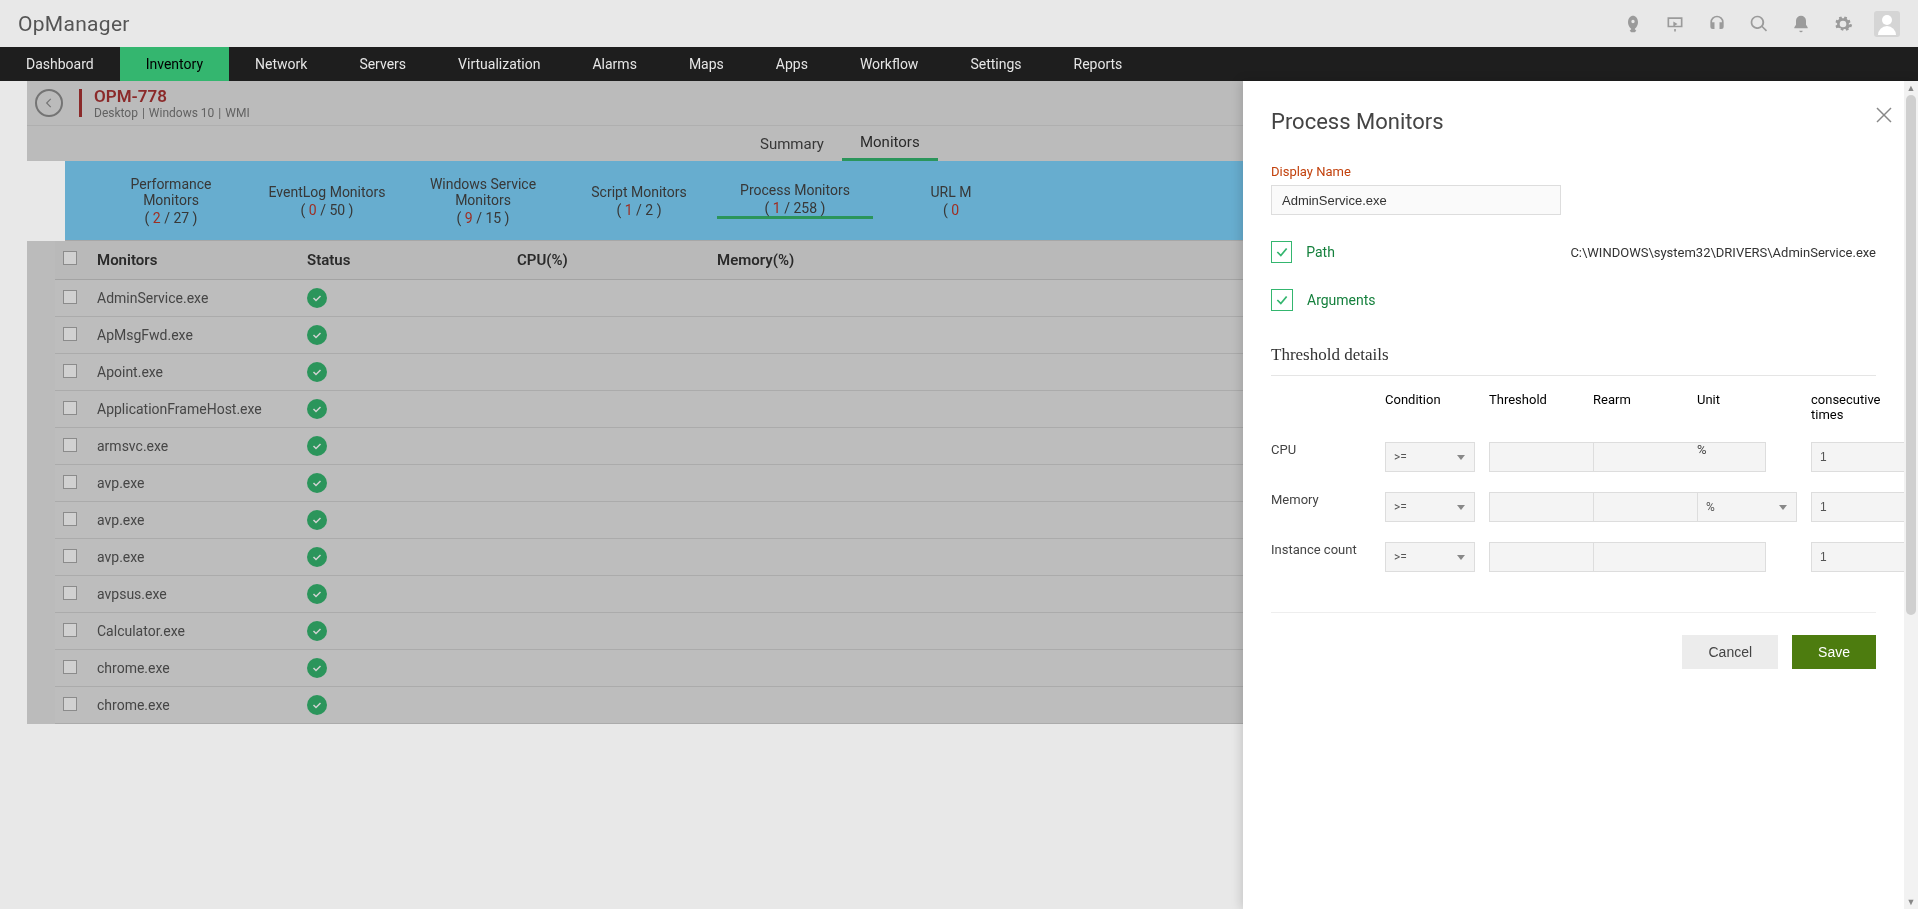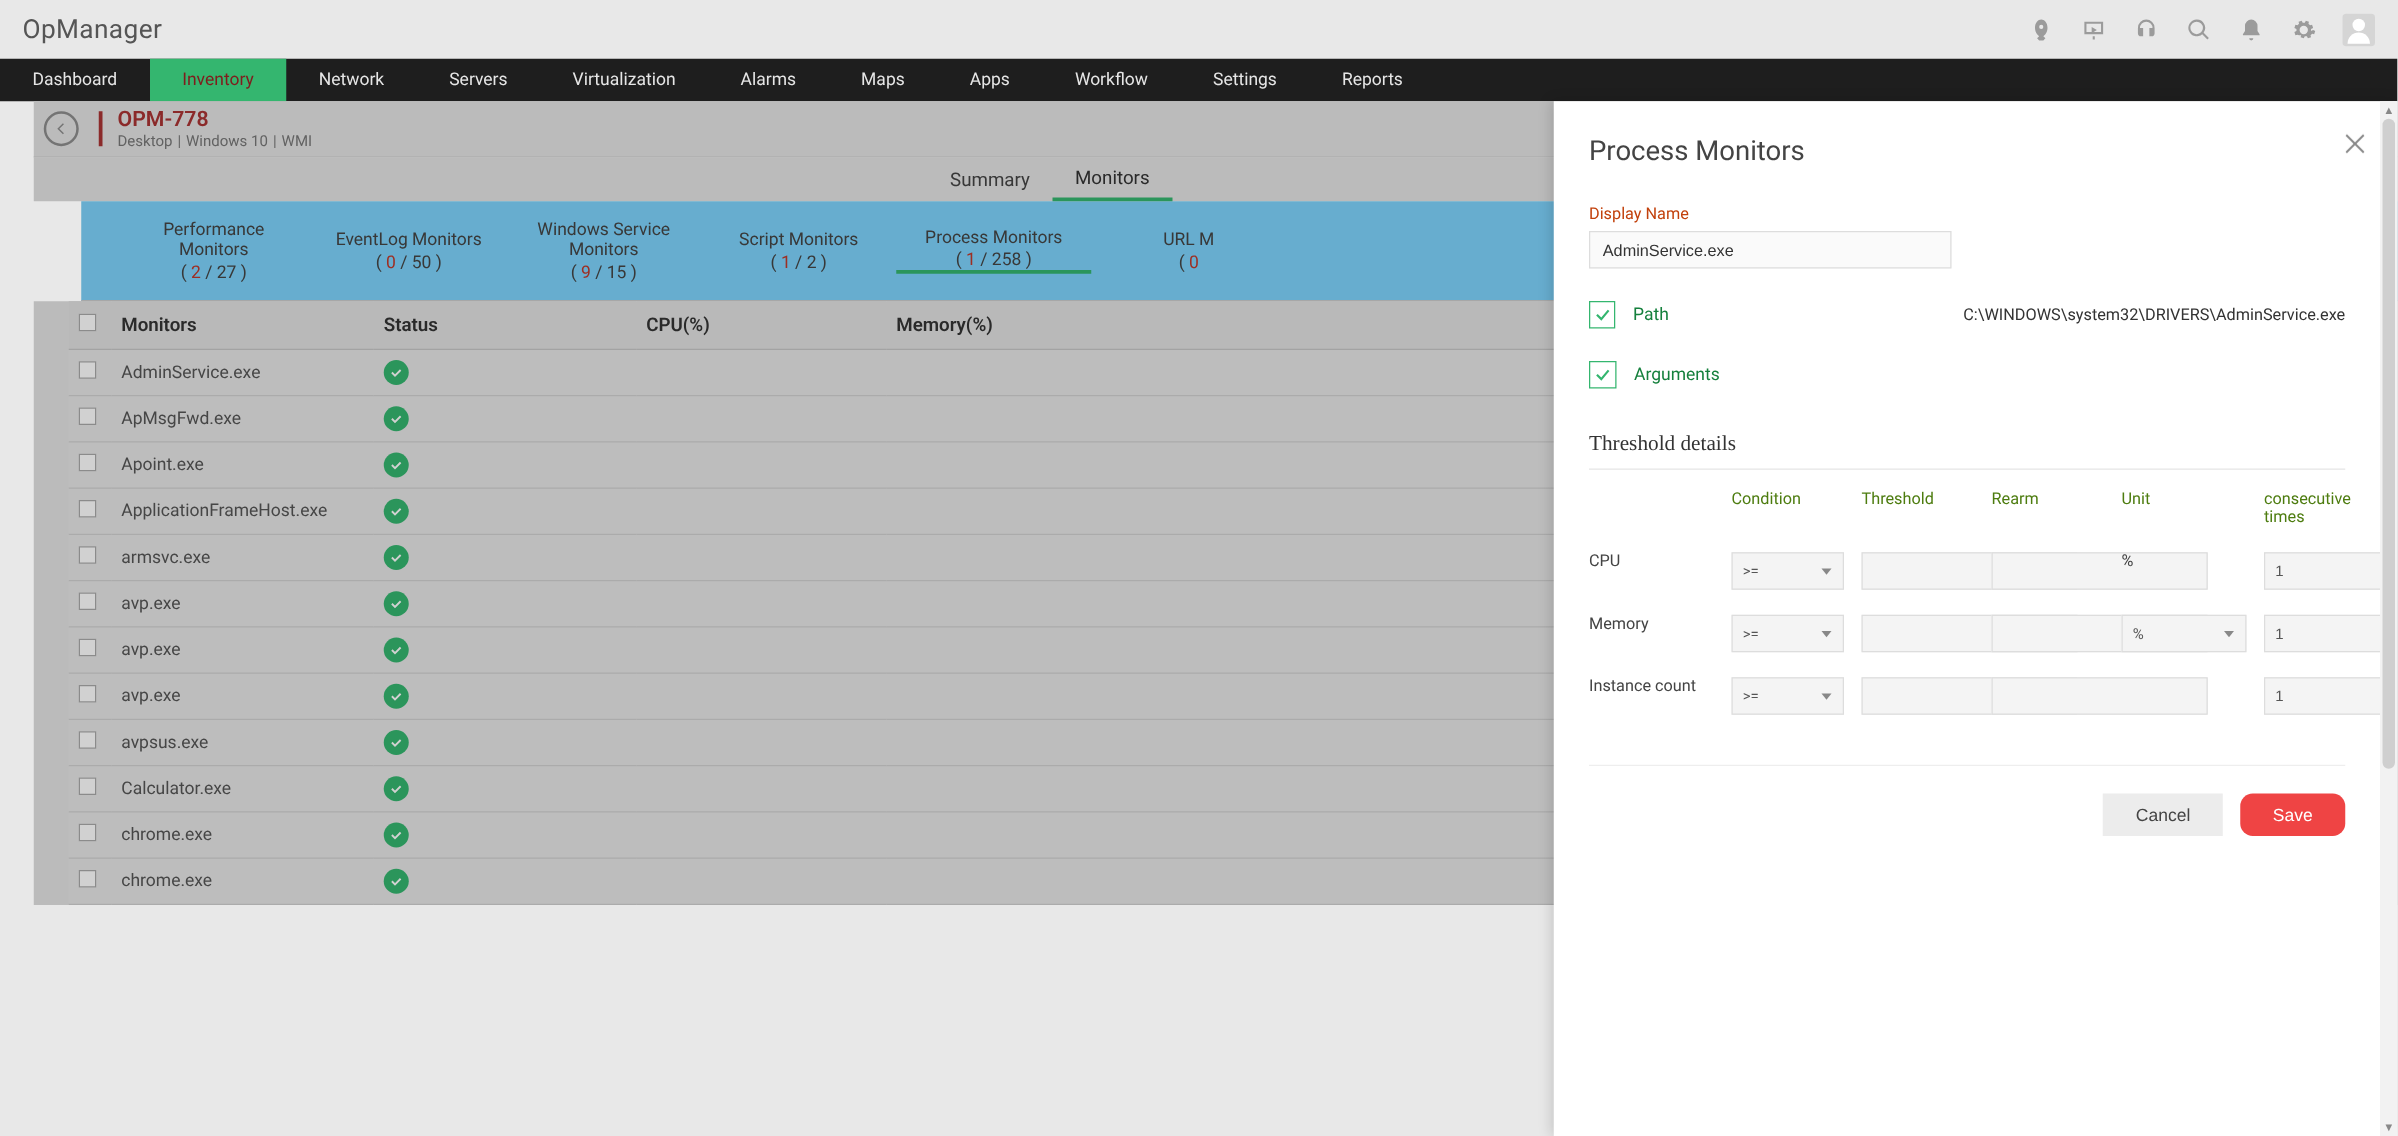--- a/index.html
+++ b/index.html
@@ -11,21 +11,21 @@
 .topbar .right-icons { display: flex; gap: 20px; align-items: center; }
 .top-icon { width: 22px; height: 22px; color: #9b9b9b; display: flex; align-items: center; justify-content: center; cursor: pointer; }
 .top-icon svg { width: 20px; height: 20px; fill: currentColor; }
 .avatar-icon { width: 26px; height: 26px; background: #d5d5d5; border-radius: 3px; position: relative; }
 .avatar-icon::before { content: ""; position: absolute; top: 4px; left: 50%; transform: translateX(-50%); width: 10px; height: 10px; background: #fff; border-radius: 50%; }
 .avatar-icon::after { content: ""; position: absolute; bottom: 2px; left: 50%; transform: translateX(-50%); width: 18px; height: 9px; background: #fff; border-radius: 9px 9px 0 0; }
 
 
 .mainnav { height: 34px; background: #1e1e1e; display: flex; align-items: stretch; }
 .mainnav .navitem { color: #e6e6e6; font-size: 14px; padding: 0 26px; display: flex; align-items: center; cursor: pointer; }
-.mainnav .navitem.active { background: #34b66f; color: #7f1d1d; text-align: center; }
+.mainnav .navitem.active { background: #34b66f; color: #000000; text-align: center; }
 
 
 .dimmed { filter: brightness(.82); pointer-events: none; padding-left: 27px; }
 
 
 .devhead { height: 45px; background: #e4e4e4; display: flex; align-items: center; padding: 0 10px 0 8px; border-bottom: 1px solid #d5d5d5; }
 .back-circle { width: 28px; height: 28px; border: 2px solid #8d8d8d; border-radius: 50%; display: flex; align-items: center; justify-content: center; color: #8d8d8d; cursor: pointer; }
 .back-circle svg { width: 14px; height: 14px; fill: none; stroke: currentColor; stroke-width: 2; }
 .vbar-red { width: 3px; height: 28px; background: #a33; margin: 0 12px 0 16px; }
 .devinfo .name { font-size: 17px; color: #a33; font-weight: 600; }
@@ -72,30 +72,30 @@
 .row-chk .lbl { font-size: 14px; color: #15803d; width: 260px; }
 .row-chk .val { font-size: 13px; color: #333; }
 
 .row-plain { display: flex; margin-top: 30px; }
 .row-plain .lbl { width: 314px; font-size: 14px; color: #444; }
 .row-plain .val { font-size: 14px; color: #333; }
 
 .section-h { font-size: 17px; color: #333; margin-top: 34px; padding-bottom: 10px; border-bottom: 1px solid #e5e5e5; font-family: Georgia, serif; }
 
 .thresh-grid { display: grid; grid-template-columns: 100px 90px 90px 90px 100px 80px; gap: 0 14px; margin-top: 16px; font-size: 13px; color: #444; }
-.thresh-grid .th { color: #4d7c0f; }
+.thresh-grid .th { color: #000000; }
 .thresh-grid .selbox { height: 30px; border: 1px solid #ddd; background: #f4f4f4; display: flex; align-items: center; justify-content: space-between; padding: 0 8px; font-size: 12px; color: #555; cursor: pointer; }
 .thresh-grid .selbox svg { width: 10px; height: 10px; fill: #888; }
 .thresh-grid .ibox { height: 30px; border: 1px solid #ddd; background: #f4f4f4; padding: 0 8px; font-size: 12px; color: #555; }
 .thresh-grid .rowlabel { display: flex; align-items: center; }
 
 .panel-footer { border-top: 1px solid #eee; margin-top: 40px; padding-top: 22px; display: flex; justify-content: flex-end; gap: 14px; }
 .btn { height: 34px; padding: 0 26px; font-size: 14px; border: none; cursor: pointer; }
 .btn-cancel { background: #ececec; color: #444; }
-.btn-save { background: #ef4444; color: #fff; border-radius: 10px; }
+.btn-save { background: #4d7c0f; color: #fff; }
 
 
 .fake-scroll { position: absolute; top: 0; right: 0; width: 14px; height: 100%; background: #f2f2f2; }
 .fake-scroll .thumb { position: absolute; left: 2px; right: 2px; background: #cfcfcf; border-radius: 5px; }
 .fake-scroll .arrow { position: absolute; left: 0; right: 0; height: 14px; display: flex; align-items: center; justify-content: center; color: #888; font-size: 9px; }
 </style>
 </head>
 <body>
 
 <div class="topbar">

